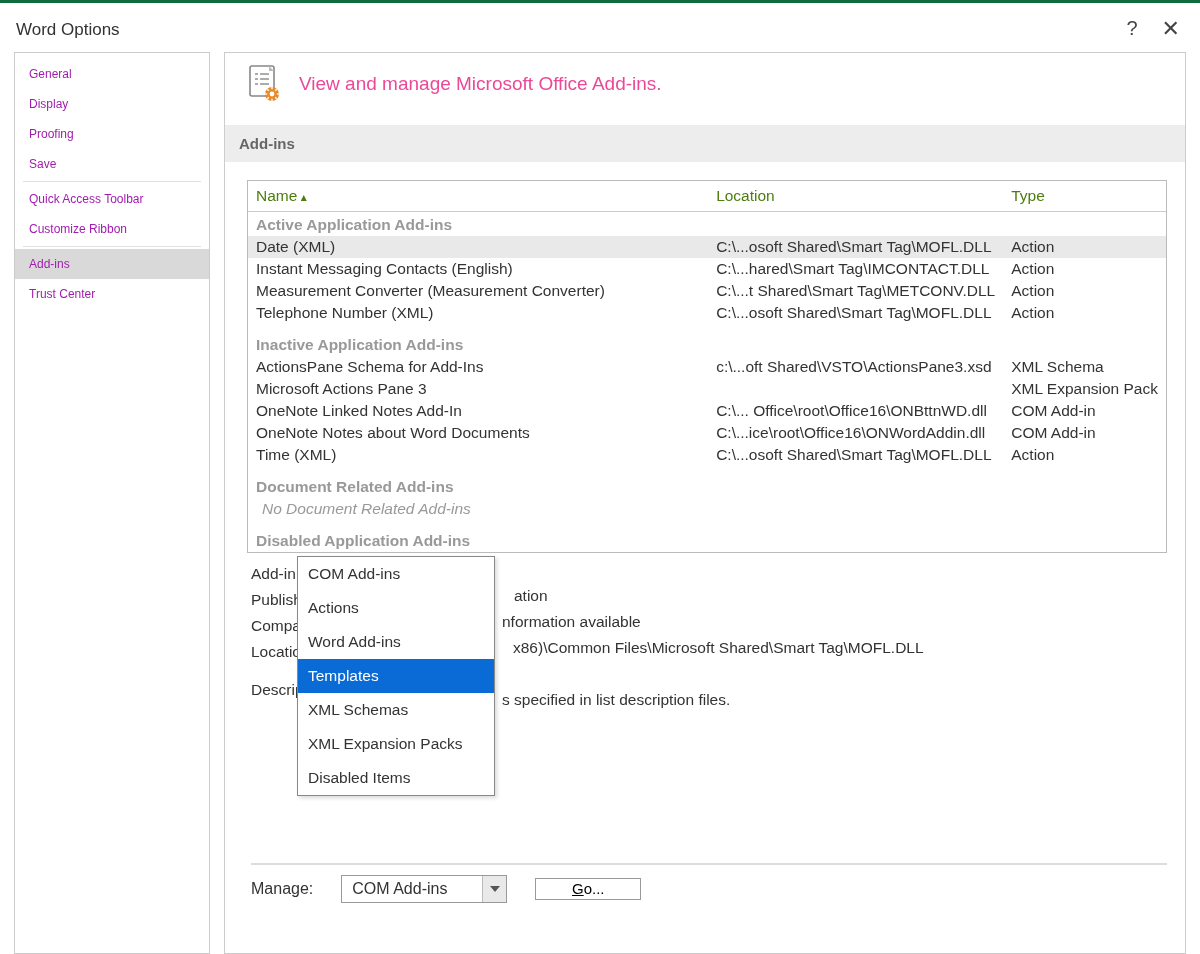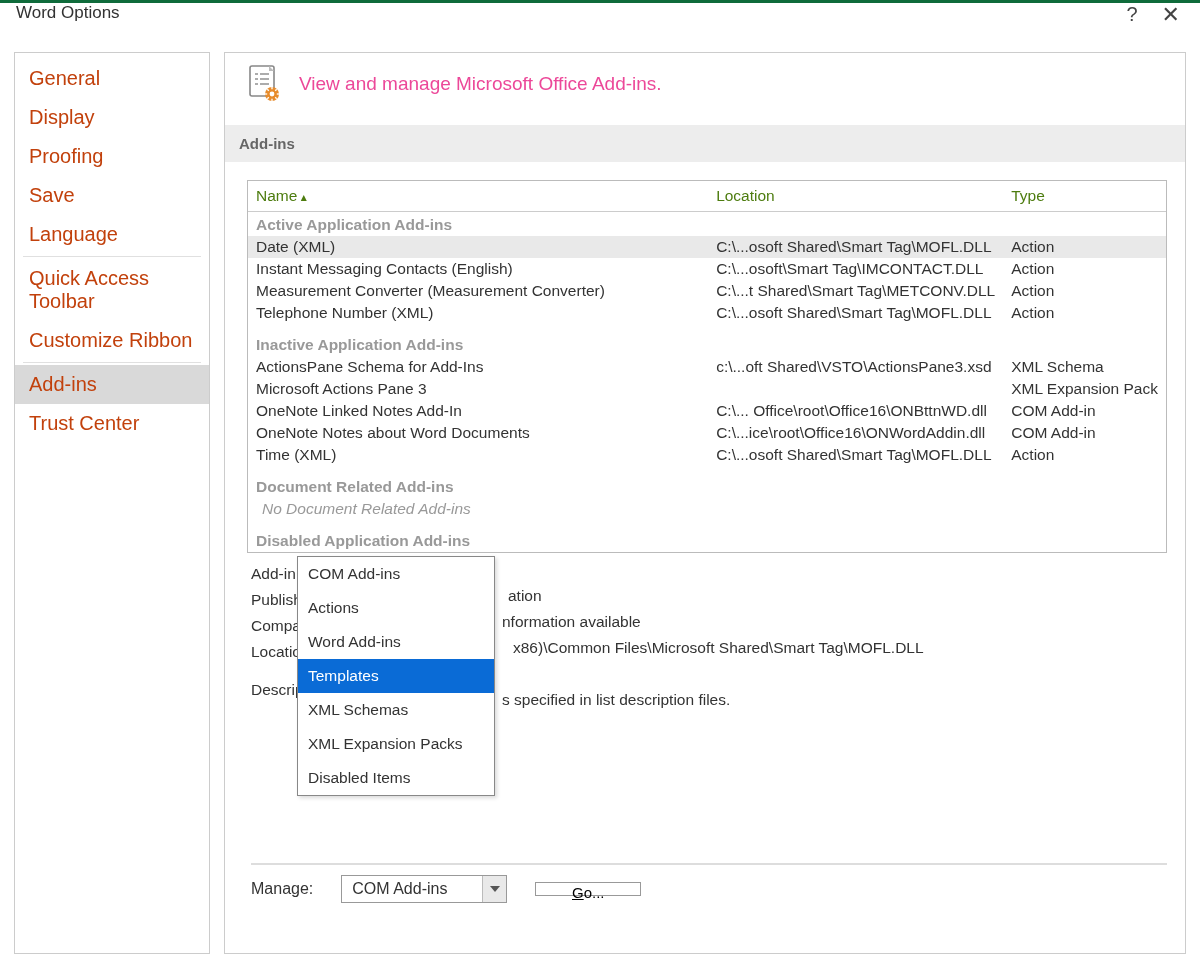--- a/index.html
+++ b/index.html
@@ -1,29 +1,29 @@
 <!DOCTYPE html>
 <html><head>
 <meta charset="utf-8">
 <style>
   * { box-sizing: border-box; }
   html, body { margin:0; padding:0; height:100%; }
   body { font-family: "Segoe UI", Arial, sans-serif; font-size:15px; color:#333; background:#fff; width:1200px; height:954px; overflow:hidden; }
 
   
-  .titlebar { display:flex; align-items:flex-start; justify-content:space-between; height:40px; border-top:3px solid #0f6b3b; padding:0 0 0 16px; }
+  .titlebar { display:flex; align-items:flex-end; justify-content:space-between; height:40px; border-top:3px solid #0f6b3b; padding:0 0 0 16px; }
   .titlebar .title { font-size:17px; color:#333; }
   .titlebar .controls { display:flex; align-items:center; gap:24px; padding-right:20px; }
   .titlebar .controls span { font-size:20px; font-weight:300; color:#444; cursor:pointer; }
   .titlebar .controls .close { font-size:22px; font-weight:400; line-height:1; }
 
   
   .dialog-body { display:flex; gap:14px; padding:12px 14px 0 14px; height:calc(100% - 40px); }
   .sidebar { width:196px; border:1px solid #ccc; padding-top:6px; }
-  .sidebar .item { padding:8px 14px; font-size:20px; color:#c2410c; cursor:pointer; }
+  .sidebar .item { padding:8px 14px; font-size:12px; color:#a21caf; cursor:pointer; }
   .sidebar .sep { height:1px; background:#e0e0e0; margin:2px 8px; }
   .sidebar .item.selected { background:#d9d9d9; font-weight:400; }
   .content { flex:1; border:1px solid #ccc; position:relative; overflow:hidden; }
 
   .header { display:flex; align-items:center; gap:18px; padding:12px 18px 22px 22px; }
   .header .icon { width:34px; height:38px; position:relative; }
   .header .heading { font-size:19px; color:#ec4899; }
 
   .section-bar { background:#ededed; padding:10px 14px; font-weight:600; color:#666; }
 
@@ -40,21 +40,21 @@
   .details { padding:8px 18px 0 26px; font-size:15.5px; line-height:26px; position:relative; }
   .details .row { display:flex; }
   .details .label { width:110px; }
   .details hr { margin-top:16px; border:none; border-top:2px solid #ddd; }
 
   .manage-row { display:flex; align-items:center; gap:28px; padding:2px 18px 8px 26px; font-size:16px; }
   .combo { display:inline-flex; align-items:center; height:28px; border:1px solid #999; background:#fff; }
   .combo .text { padding:0 10px; min-width:140px; }
   .combo .arrow { width:24px; height:100%; display:flex; align-items:center; justify-content:center; background:#e9e9e9; border-left:1px solid #bbb; }
   .combo .arrow svg { width:10px; height:6px; }
-  .go-btn { height:14px; width:106px; border:1px solid #999; background:#fff; cursor:pointer; font-size:15px; }
+  .go-btn { height:22px; width:106px; border:1px solid #999; background:#fff; cursor:pointer; font-size:15px; }
   .go-btn u { text-decoration:underline; }
 
   .dropdown { position:absolute; border:1px solid #888; background:#fff; box-shadow:2px 2px 4px rgba(0,0,0,0.15); z-index:10; min-width:198px; }
   .dropdown .opt { padding:4px 10px; font-size:15.5px; cursor:pointer; }
   .dropdown .opt.hl { background:#0a6bd6; color:#fff; }
 </style>
 </head>
 <body>
 
 <div class="titlebar">
@@ -64,21 +64,20 @@
     <span class="close">✕</span>
   </div>
 </div>
 
 <div class="dialog-body">
   <div class="sidebar" id="sidebar">
       <div class="item">General</div>
       <div class="item">Display</div>
       <div class="item">Proofing</div>
       <div class="item">Save</div>
-      <div class="item">Language</div>
       <div class="sep"></div>
       <div class="item">Quick Access Toolbar</div>
       <div class="item">Customize Ribbon</div>
       <div class="sep"></div>
       <div class="item selected">Add-ins</div>
       <div class="item">Trust Center</div>
     </div>
 
   <div class="content">
     <div class="header">
@@ -124,21 +123,21 @@
             <tr class="group first">
               <td colspan="3">Active Application Add-ins</td>
             </tr>
             <tr class="sel">
               <td>Date (XML)</td>
               <td>C:\...osoft Shared\Smart Tag\MOFL.DLL</td>
               <td>Action</td>
             </tr>
             <tr>
               <td>Instant Messaging Contacts (English)</td>
-              <td>C:\...osoft\Smart Tag\IMCONTACT.DLL</td>
+              <td>C:\...hared\Smart Tag\IMCONTACT.DLL</td>
               <td>Action</td>
             </tr>
             <tr>
               <td>Measurement Converter (Measurement Converter)</td>
               <td>C:\...t Shared\Smart Tag\METCONV.DLL</td>
               <td>Action</td>
             </tr>
             <tr>
               <td>Telephone Number (XML)</td>
               <td>C:\...osoft Shared\Smart Tag\MOFL.DLL</td>
@@ -206,21 +205,21 @@
       <div class="dropdown" id="manage-dropdown" style="left:72px; top:3px;">
           <div class="opt">COM Add-ins</div>
           <div class="opt">Actions</div>
           <div class="opt">Word Add-ins</div>
           <div class="opt hl">Templates</div>
           <div class="opt">XML Schemas</div>
           <div class="opt">XML Expansion Packs</div>
           <div class="opt">Disabled Items</div>
         </div>
 
-      <div style="position:absolute; left:283px; top:30px;">ation</div>
+      <div style="position:absolute; left:289px; top:30px;">ation</div>
       <div style="position:absolute; left:277px; top:56px;">nformation available</div>
       <div style="position:absolute; left:288px; top:82px;">x86)\Common Files\Microsoft Shared\Smart Tag\MOFL.DLL</div>
       <div style="position:absolute; left:277px; top:134px;">s specified in list description files.</div>
 
       <hr style="margin-top:160px;">
     </div>
 
     <div class="manage-row">
       <span>Manage:</span>
       <span class="combo">

